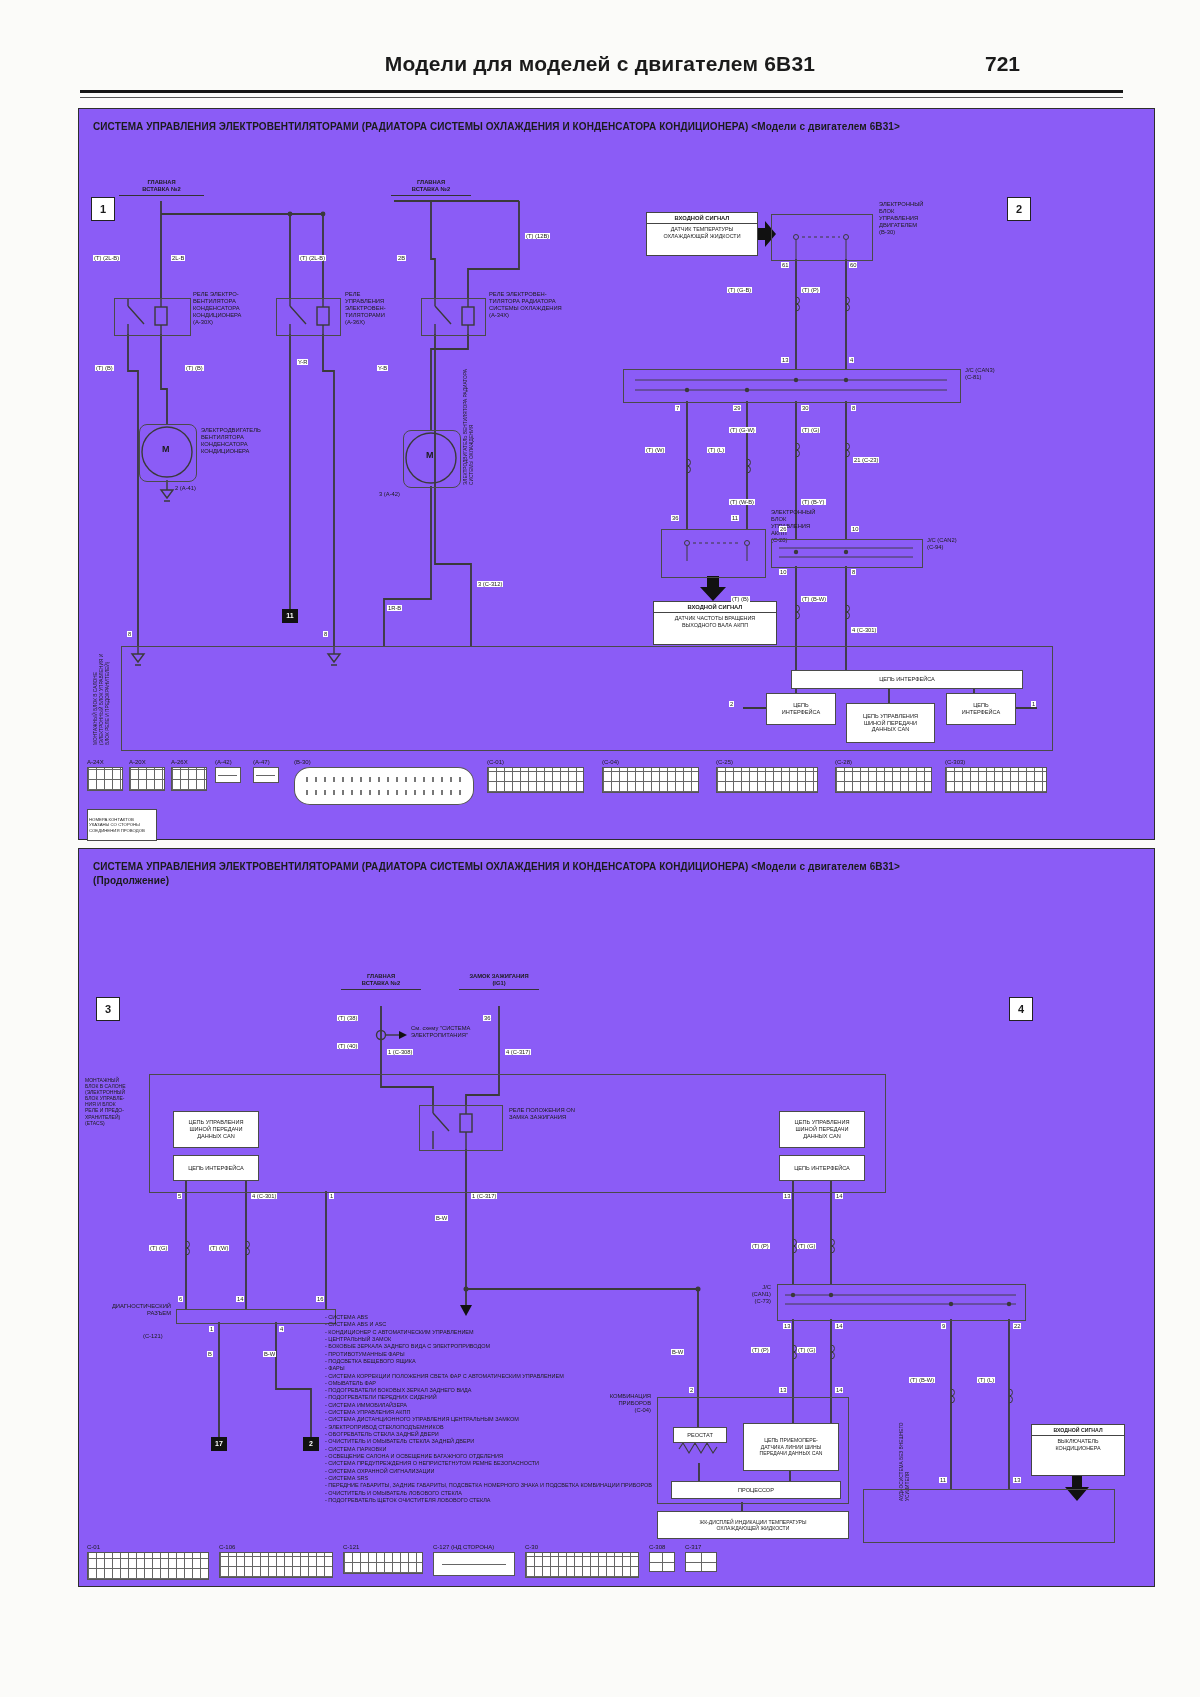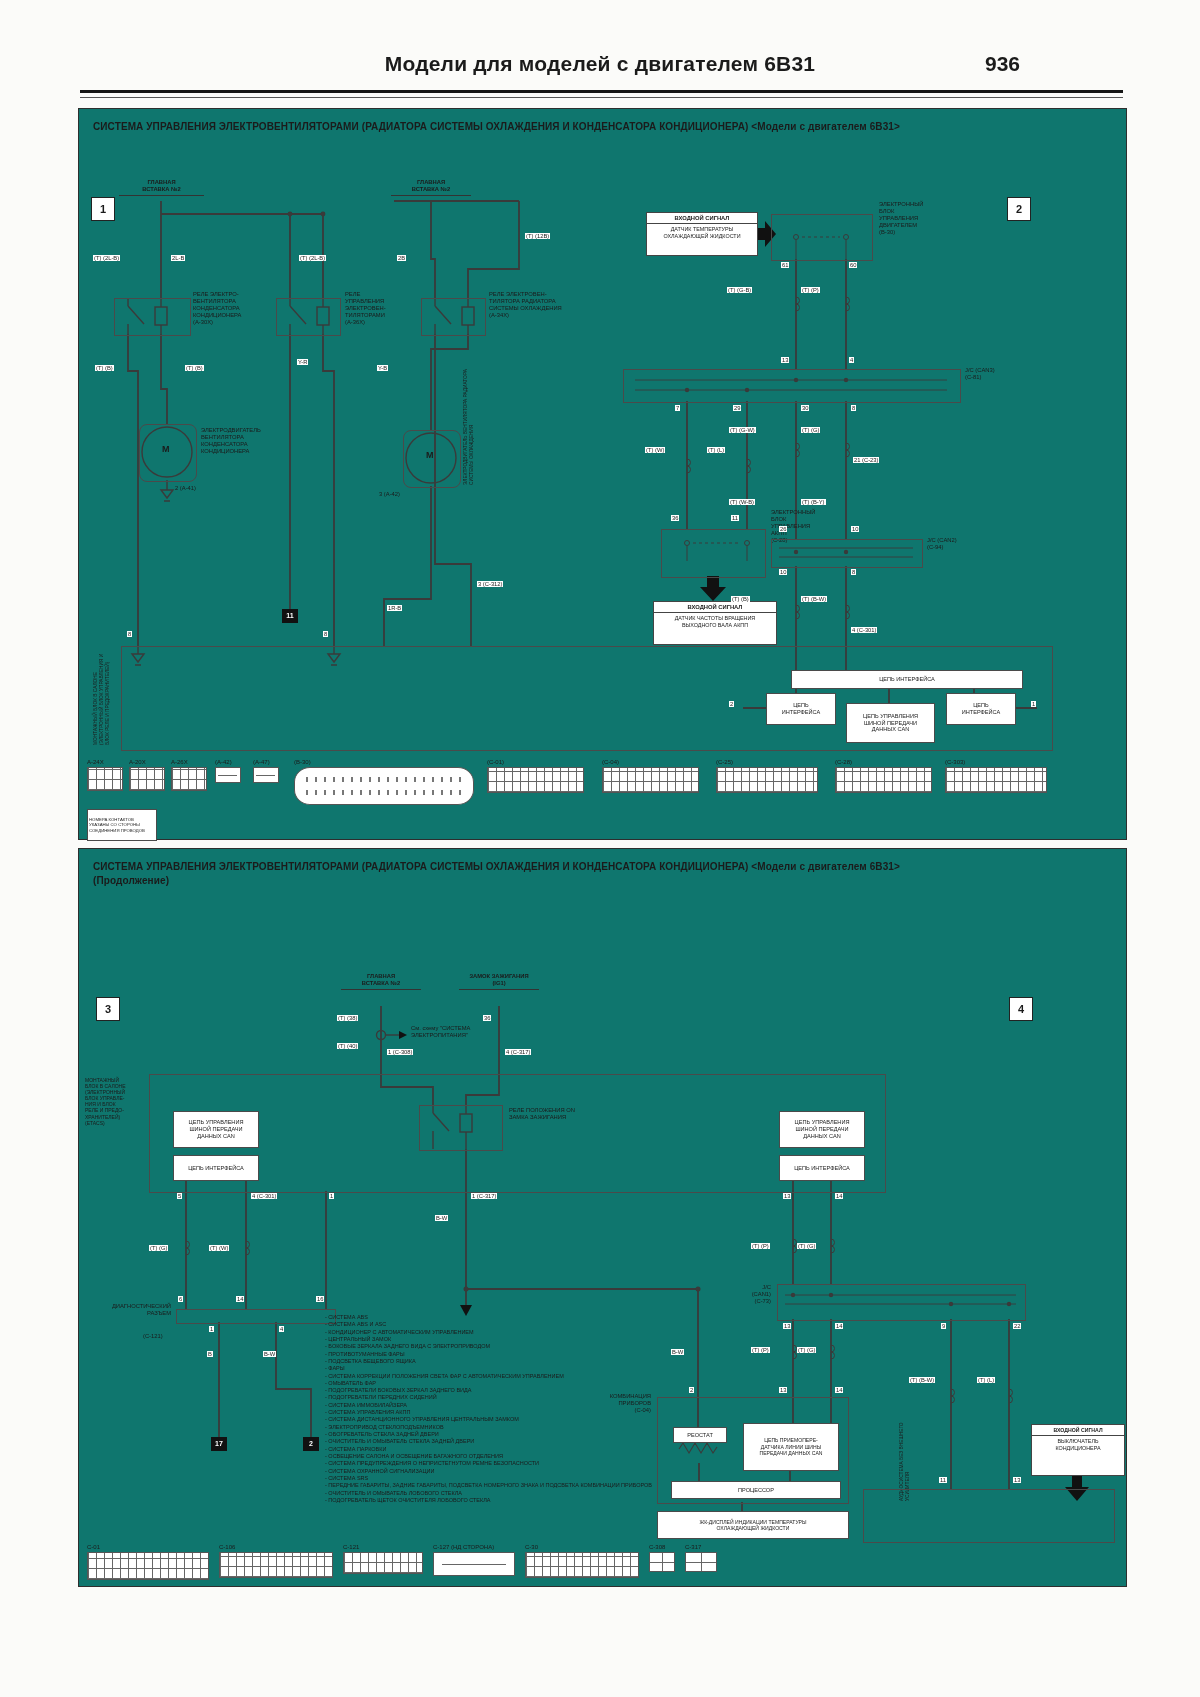--- a/index.html
+++ b/index.html
@@ -5,21 +5,21 @@
   html,body{margin:0;padding:0;}
   body{width:1200px;height:1697px;position:relative;background:#fbfbf9;
        font-family:"Liberation Sans",sans-serif;color:#1b1b1b;-webkit-font-smoothing:antialiased;}
   .abs{position:absolute;}
   
   #hdr-title{left:0;top:52px;width:1200px;text-align:center;font-size:21px;font-weight:bold;letter-spacing:.2px;}
   #hdr-page{left:985px;top:52px;font-size:21px;font-weight:bold;}
   .rule1{left:80px;top:90px;width:1043px;border-top:3px solid #151515;}
   .rule2{left:80px;top:97px;width:1043px;border-top:1.5px solid #555;}
   
-  .panel{border:1.6px solid #2e2e2e;background:#0f766e;}
+  .panel{border:1.6px solid #2e2e2e;background:#8b5cf6;padding-left:28px;}
   #panel1{left:78px;top:108px;width:1047px;height:730px;}
   #panel2{left:78px;top:848px;width:1047px;height:737px;}
   .ptitle{font-size:10px;font-weight:bold;letter-spacing:.1px;}
   .pre{white-space:pre-line;}
   .num-marker{width:22px;height:22px;border:1.6px solid #222;text-align:center;line-height:22px;
       font-weight:bold;font-size:11px;background:#fff;}
   .obox{border:1.3px solid #4a4a4a;background:transparent;}
   .tbox{border:1px solid #4a4a4a;background:#fff;font-size:5.6px;text-align:center;
         display:flex;align-items:center;justify-content:center;line-height:1.25;}
   .lab{font-size:5.8px;line-height:1.22;}
@@ -47,21 +47,21 @@
   .c-small{border:1.2px solid #555;background:linear-gradient(#666,#666) center/80% 1px no-repeat,#fff;}
   .c-sq2{border:1.2px solid #555;background:
       linear-gradient(#666,#666) center/1px 100% no-repeat,
       linear-gradient(#666,#666) center/100% 1px no-repeat,#fff;}
   svg{position:absolute;left:0;top:0;}
 </style>
 </head>
 <body>
 
 <div class="abs" id="hdr-title">Модели для моделей с двигателем 6В31</div>
-<div class="abs" id="hdr-page">936</div>
+<div class="abs" id="hdr-page">721</div>
 <div class="abs rule1"></div>
 <div class="abs rule2"></div>
 
 <div class="abs panel" id="panel1">
   <svg width="1047" height="730" viewBox="0 0 1047 730">
     <g stroke="#3a3a3a" stroke-width="1.8" fill="none">
       <path d="M82,92 V189 M82,105 H244 M211,105 V189 M244,105 V189
                M315,92 H440 M352,92 V150 L356,150 V189 M440,92 V160 H389 V189
                M82,225 V280 H88 V315
                M49,225 V262 H59 V537

